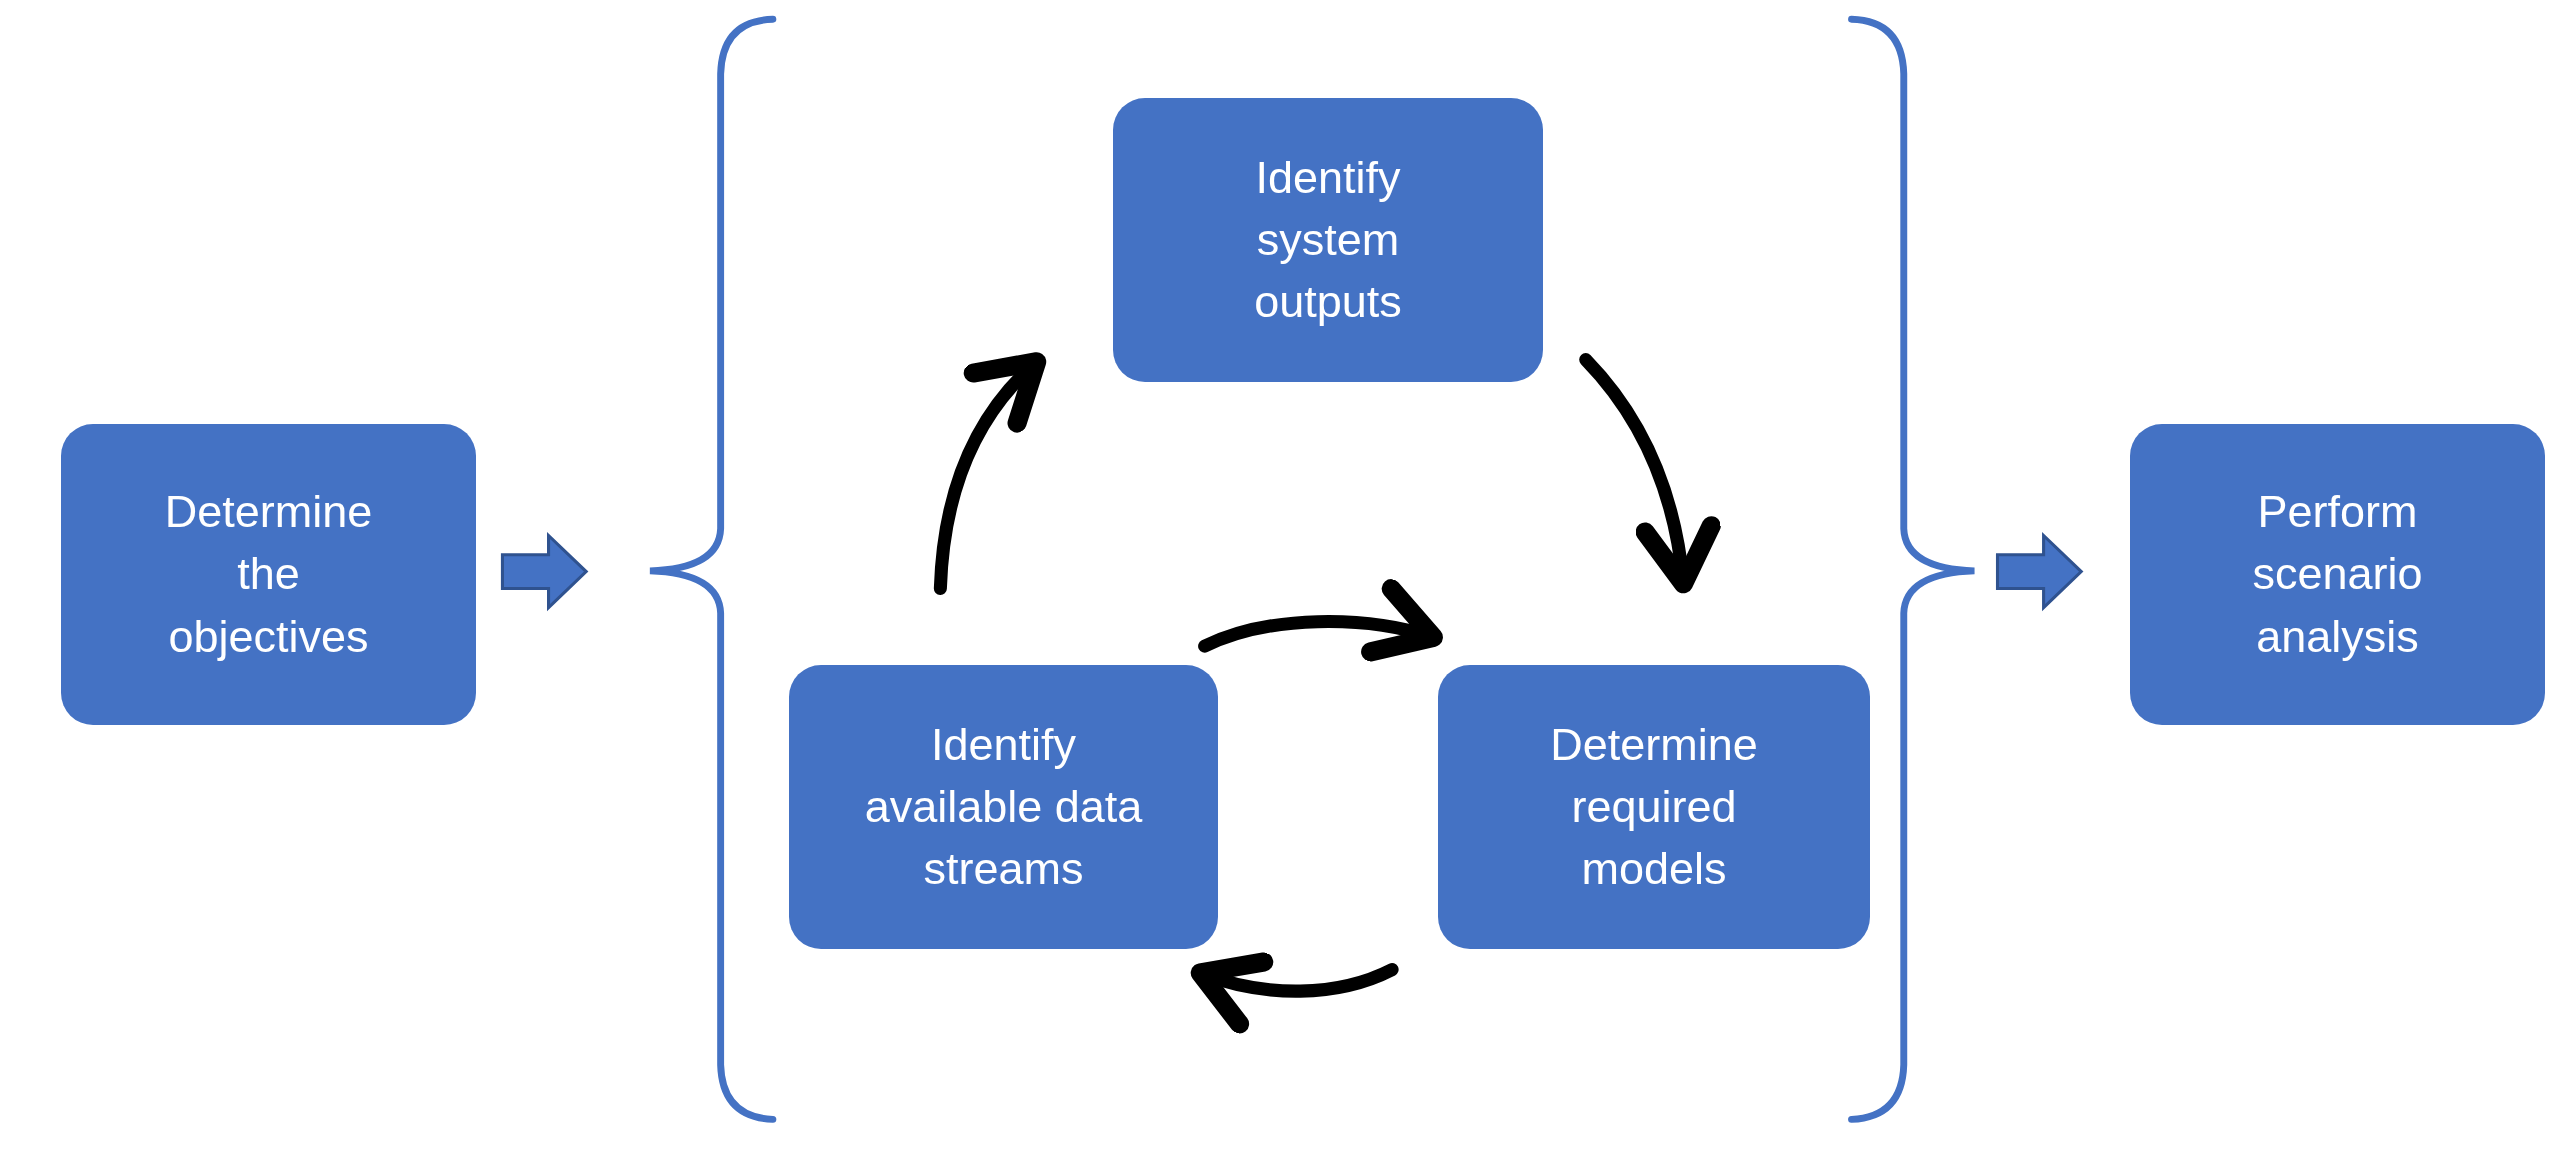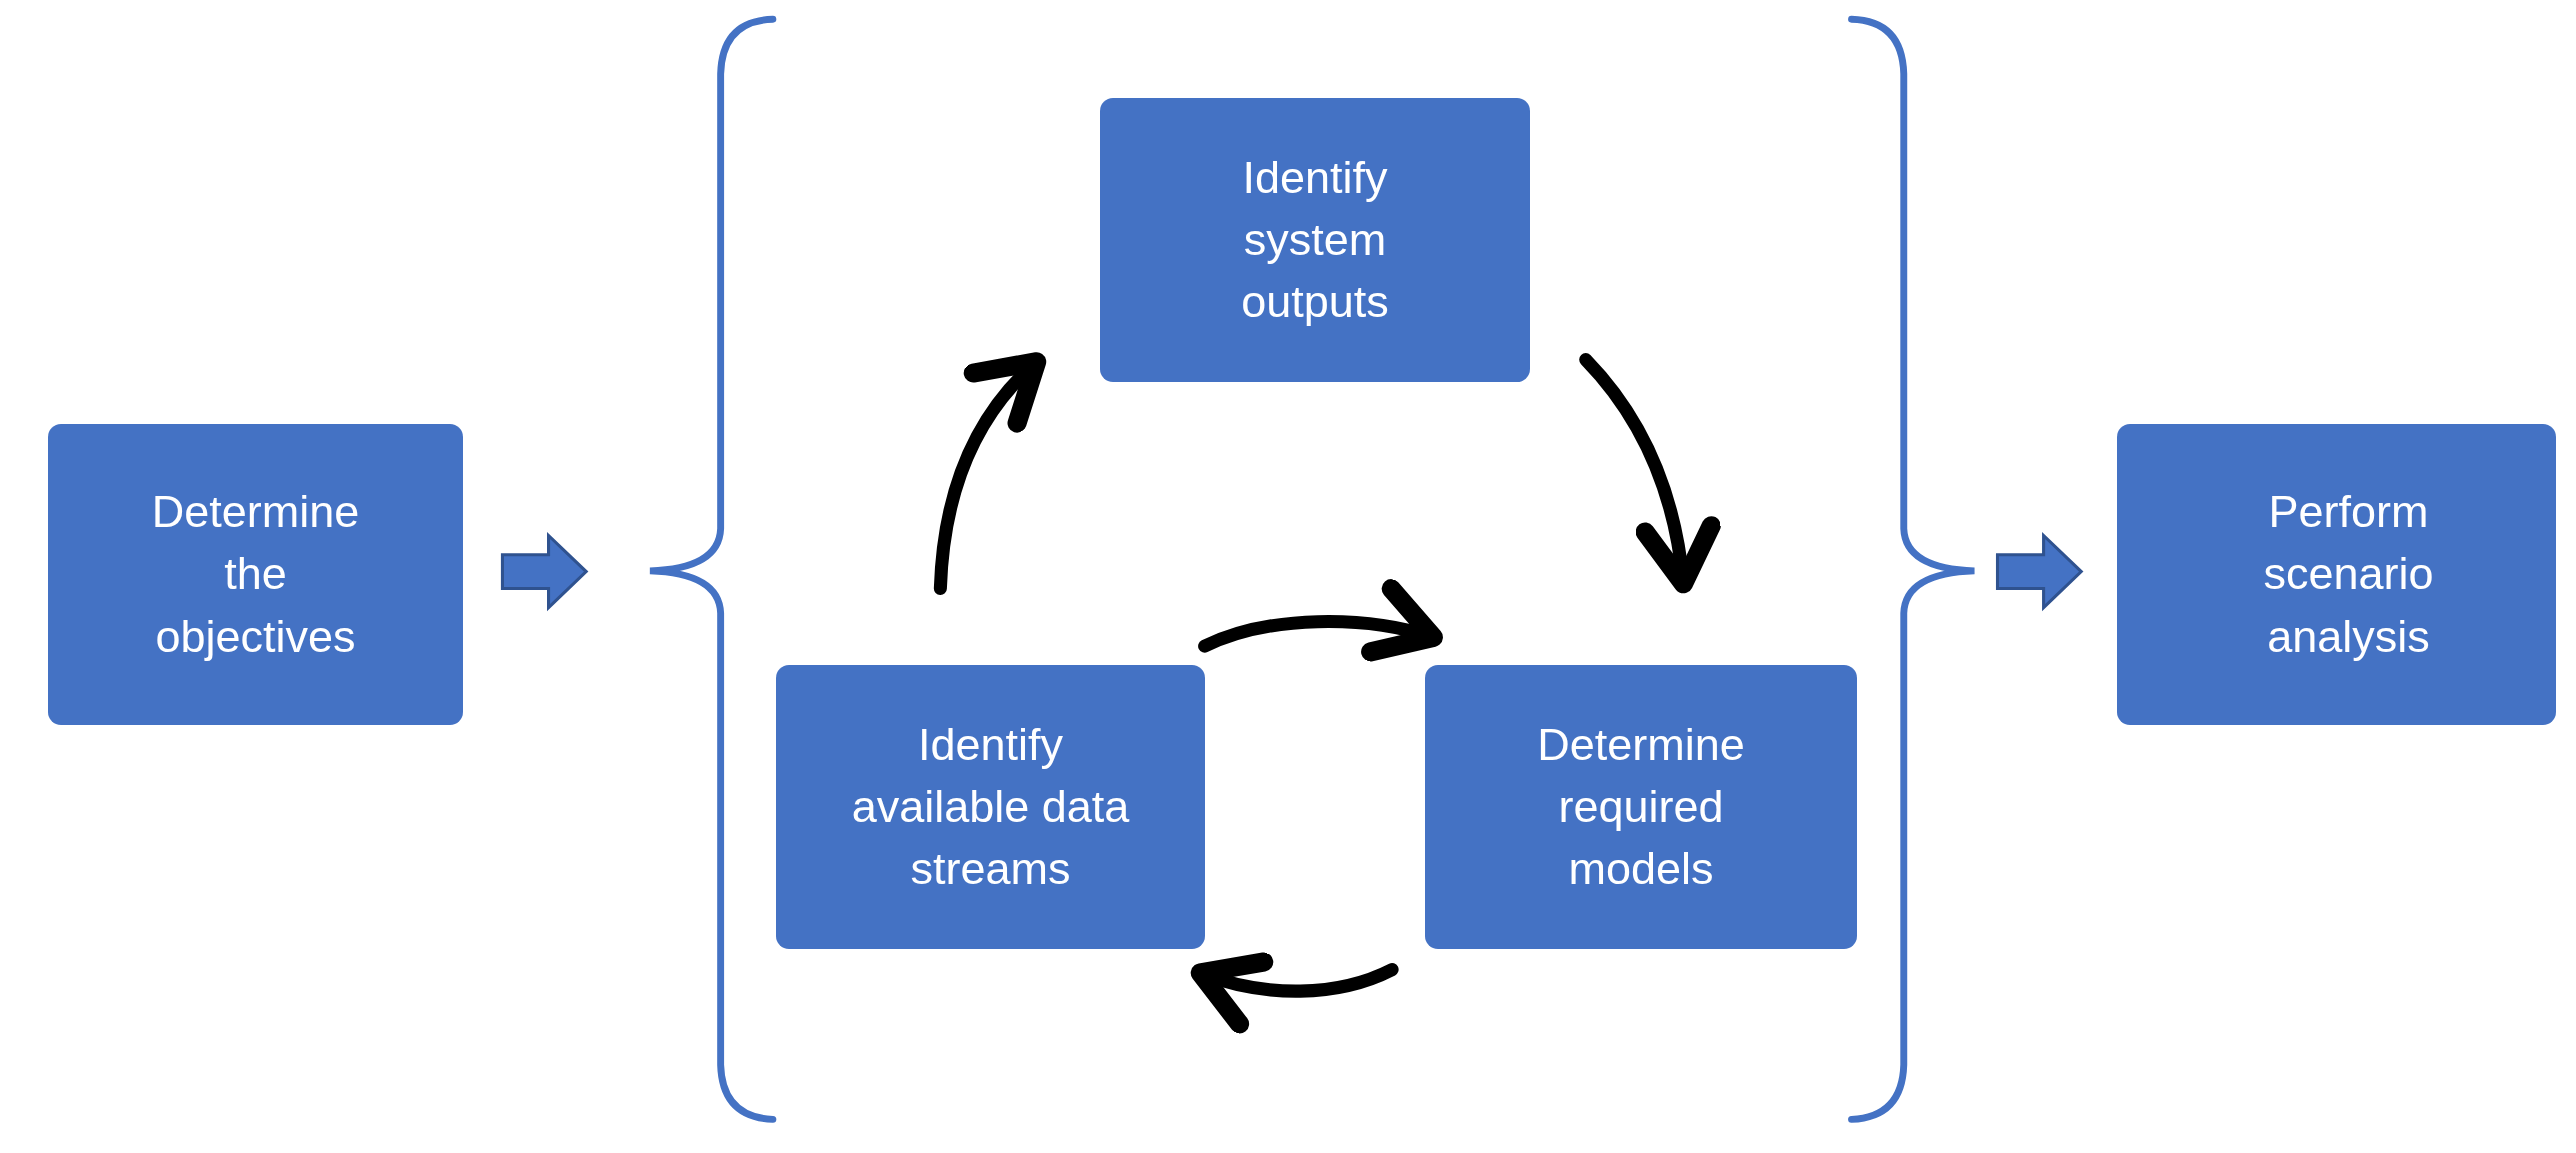--- a/index.html
+++ b/index.html
@@ -12,35 +12,36 @@
     overflow: hidden;
   }
   #connectors {
     position: absolute;
     left: 0; top: 0;
     width: 2576px; height: 1154px;
   }
   .node {
     position: absolute;
     background: #4472C4;
-    border-radius: 13px;
+    border-radius: 32px;
     display: flex;
     align-items: center;
     justify-content: center;
     text-align: center;
     color: #ffffff;
     font-size: 45px;
     line-height: 1.38;
     white-space: pre-line;
+    margin-left: 13px;
   }
   #node-objectives { left: 48px;   top: 424px; width: 415px; height: 301px; }
   #node-outputs    { left: 1100px; top: 98px; width: 430px; height: 284px; }
   #node-streams    { left: 776px; top: 665px; width: 429px; height: 284px; }
   #node-models     { left: 1425px; top: 665px; width: 432px; height: 284px; }
-  #node-analysis   { left: 2117px; top: 424px; width: 415px; height: 301px; padding-left: 24px; }
+  #node-analysis   { left: 2117px; top: 424px; width: 415px; height: 301px; }
 </style>
 </head>
 <body>
 
 <div id="canvas">
 
   <svg id="connectors" viewBox="0 0 3353 1502" xmlns="http://www.w3.org/2000/svg">
     <defs>
       <marker id="chev" viewBox="0 0 6 6" refX="4.8" refY="3" markerWidth="6.5" markerHeight="6.5" orient="auto" markerUnits="strokeWidth">
         <path d="M 1,0.65 L 4.9,3 L 1,5.35" fill="none" stroke="#000000" stroke-width="1.35" stroke-linecap="round" stroke-linejoin="round"></path>

